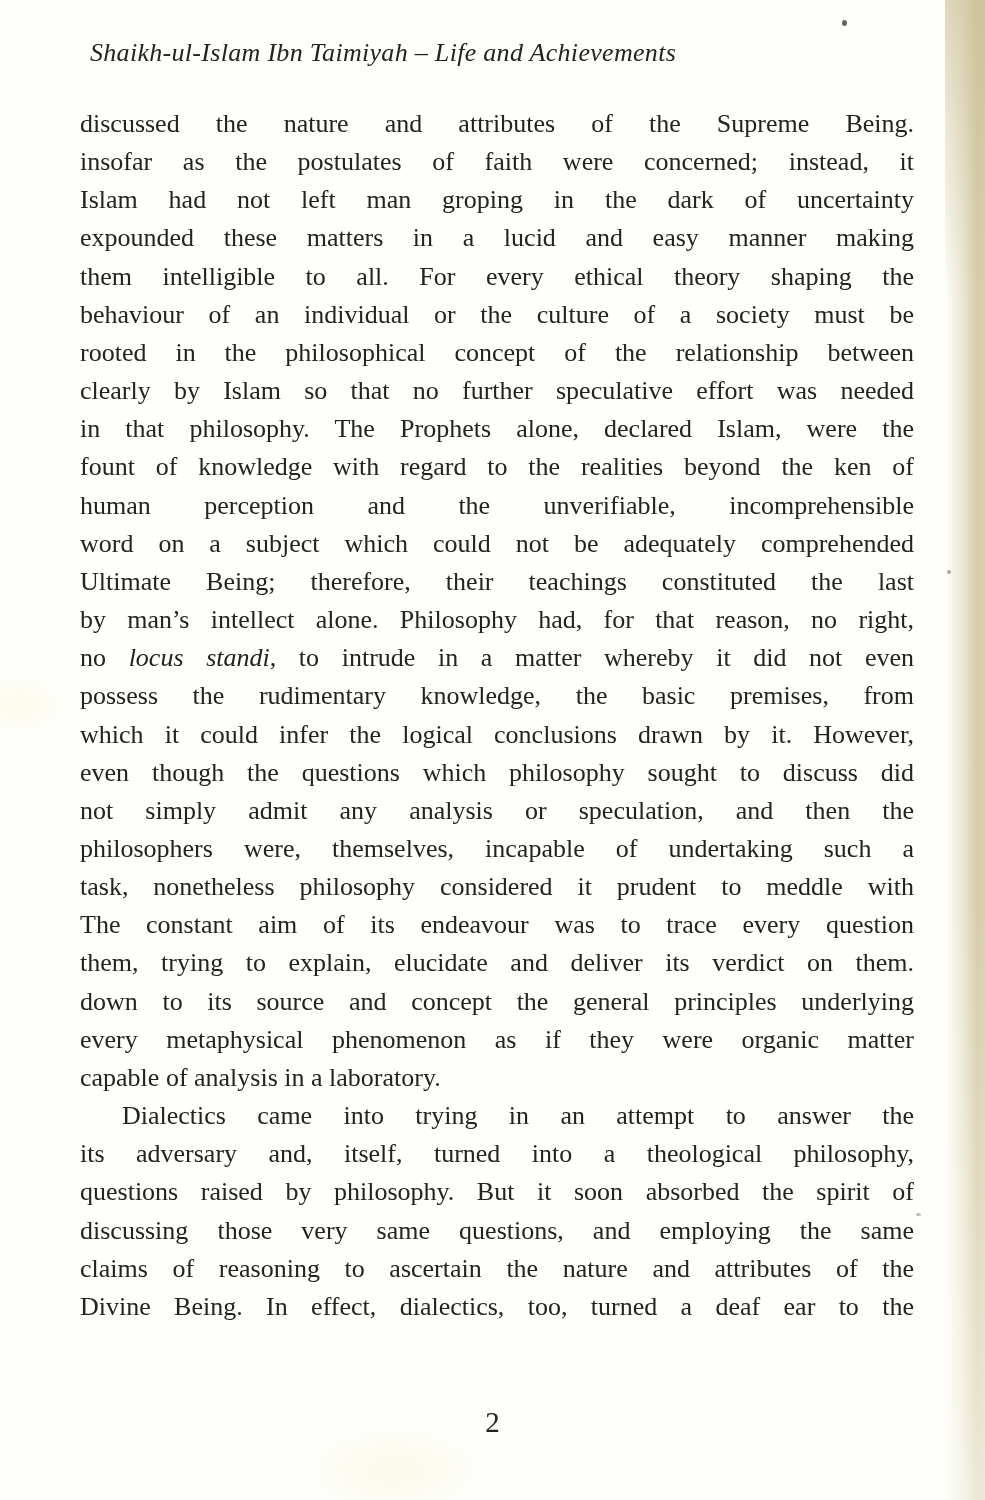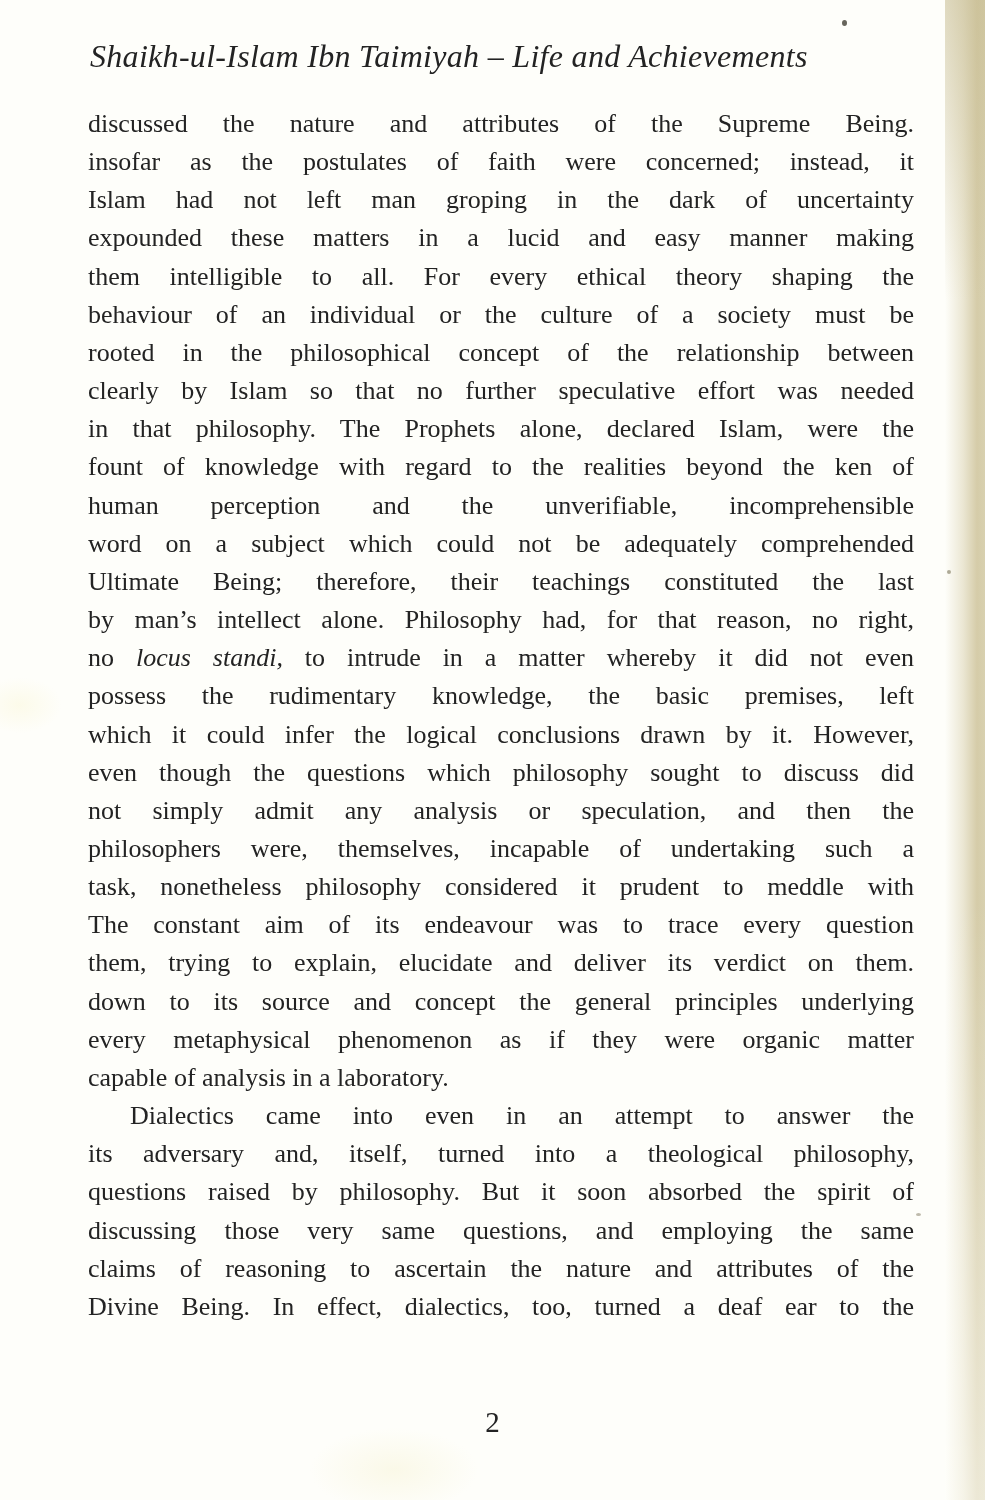--- a/index.html
+++ b/index.html
@@ -43,36 +43,35 @@
       rgba(198,187,144,0.55) 0%,
       rgba(255,255,250,0) 20%,
       rgba(255,255,250,0) 60%,
       rgba(255,255,250,0.55) 100%);
   }
   .running-header {
     position: absolute;
     top: 38px;
     left: 90px;
     font-style: italic;
-    font-size: 32px;
+    font-size: 26px;
     letter-spacing: 0.3px;
     white-space: nowrap;
   }
   .body-text {
     position: absolute;
     top: 105px;
     left: 80px;
     width: 834px;
     font-size: 26px;
     line-height: 38.15px;
   }
   .line {
     text-align: justify;
     text-align-last: justify;
-    margin-left: 8px;
   }
   .line.para-end {
     text-align-last: left;
   }
   .line.indent {
     text-indent: 42px;
   }
   .line em {
     font-style: italic;
   }
@@ -108,32 +107,32 @@
       <div class="line"><span>behaviour of an individual or the culture of a society must be</span></div>
       <div class="line"><span>rooted in the philosophical concept of the relationship between</span></div>
       <div class="line"><span>clearly by Islam so that no further speculative effort was needed</span></div>
       <div class="line"><span>in that philosophy. The Prophets alone, declared Islam, were the</span></div>
       <div class="line"><span>fount of knowledge with regard to the realities beyond the ken of</span></div>
       <div class="line"><span>human perception and the unverifiable, incomprehensible</span></div>
       <div class="line"><span>word on a subject which could not be adequately comprehended</span></div>
       <div class="line"><span>Ultimate Being; therefore, their teachings constituted the last</span></div>
       <div class="line"><span>by man’s intellect alone. Philosophy had, for that reason, no right,</span></div>
       <div class="line"><span>no </span><em>locus standi,</em><span> to intrude in a matter whereby it did not even</span></div>
-      <div class="line"><span>possess the rudimentary knowledge, the basic premises, left</span></div>
+      <div class="line"><span>possess the rudimentary knowledge, the basic premises, from</span></div>
       <div class="line"><span>which it could infer the logical conclusions drawn by it. However,</span></div>
       <div class="line"><span>even though the questions which philosophy sought to discuss did</span></div>
       <div class="line"><span>not simply admit any analysis or speculation, and then the</span></div>
       <div class="line"><span>philosophers were, themselves, incapable of undertaking such a</span></div>
       <div class="line"><span>task, nonetheless philosophy considered it prudent to meddle with</span></div>
       <div class="line"><span>The constant aim of its endeavour was to trace every question</span></div>
       <div class="line"><span>them, trying to explain, elucidate and deliver its verdict on them.</span></div>
       <div class="line"><span>down to its source and concept the general principles underlying</span></div>
       <div class="line"><span>every metaphysical phenomenon as if they were organic matter</span></div>
       <div class="line para-end"><span>capable of analysis in a laboratory.</span></div>
-      <div class="line indent"><span>Dialectics came into even in an attempt to answer the</span></div>
+      <div class="line indent"><span>Dialectics came into trying in an attempt to answer the</span></div>
       <div class="line"><span>its adversary and, itself, turned into a theological philosophy,</span></div>
       <div class="line"><span>questions raised by philosophy. But it soon absorbed the spirit of</span></div>
       <div class="line"><span>discussing those very same questions, and employing the same</span></div>
       <div class="line"><span>claims of reasoning to ascertain the nature and attributes of the</span></div>
       <div class="line"><span>Divine Being. In effect, dialectics, too, turned a deaf ear to the</span></div>
     </div>
 
   <div class="page-number">2</div>
 
   <span class="speck speck-1"></span>

